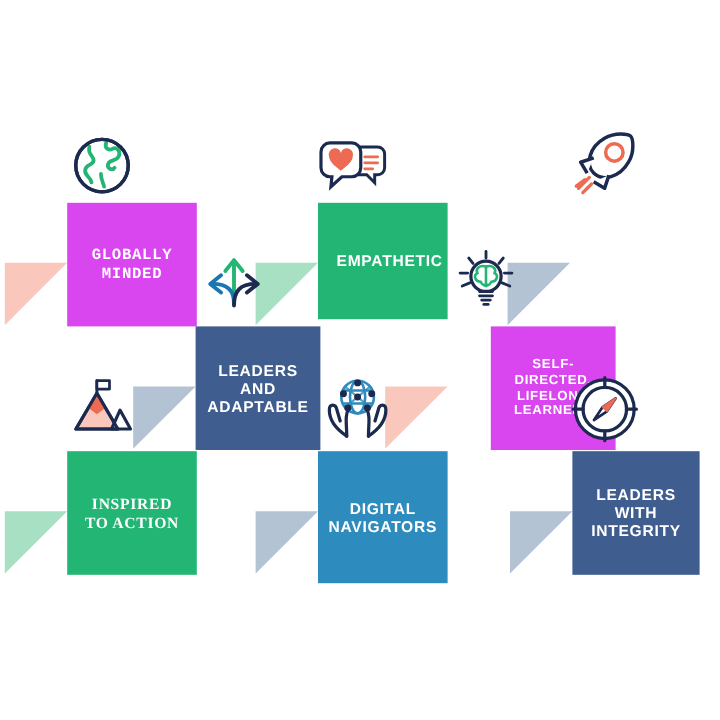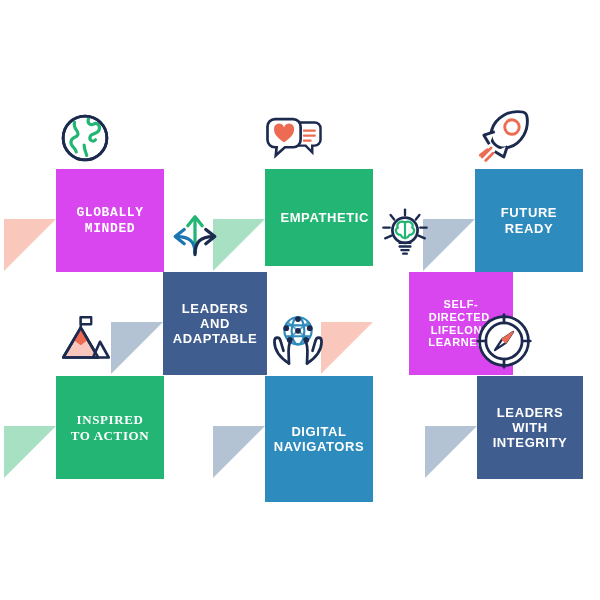--- a/index.html
+++ b/index.html
@@ -60,39 +60,35 @@
   <div class="tri" id="tri6" style="left: 213px; top: 426px; border-width: 52px 52px 0px 0px; border-color: rgb(179, 195, 211) transparent transparent;"></div>
   <div class="tri" id="tri7" style="left: 425px; top: 426px; border-width: 52px 52px 0px 0px; border-color: rgb(179, 195, 211) transparent transparent;"></div>
 
   <div class="cell" id="cell0" style="left: 56px; top: 169px; width: 108px; height: 103px; background: #d946ef; font-size: 13px; font-family: Liberation Mono, monospace;">
     <span class="label">GLOBALLY
 MINDED</span>
   </div>
   <div class="cell" id="cell1" style="left: 265px; top: 169px; width: 108px; height: 97px; background: rgb(34, 181, 115); font-size: 13px; text-align: right;">
     <span class="label">EMPATHETIC</span>
   </div>
-  <div class="cell" id="cell2" style="left: 475px; top: 169px; width: 108px; height: 103px; background: rgb(46, 139, 189); font-size: 13px;">
-    <span class="label">FUTURE
-READY</span>
-  </div>
   <div class="cell" id="cell3" style="left: 163px; top: 272px; width: 104px; height: 103px; background: rgb(63, 93, 143); font-size: 13px;">
     <span class="label">LEADERS
 AND
 ADAPTABLE</span>
   </div>
   <div class="cell" id="cell4" style="left: 373px; top: 272px; width: 104px; height: 103px; background: #d946ef; font-size: 11px; margin-left: 36px;">
     <span class="label">SELF-DIRECTED,
 LIFELONG
 LEARNERS</span>
   </div>
   <div class="cell" id="cell5" style="left: 56px; top: 376px; width: 108px; height: 103px; background: rgb(34, 181, 115); font-size: 13px; font-family: Liberation Serif, serif;">
     <span class="label">INSPIRED
 TO ACTION</span>
   </div>
-  <div class="cell" id="cell6" style="left: 265px; top: 376px; width: 108px; height: 126px; background: rgb(46, 139, 189); font-size: 13px;">
+  <div class="cell" id="cell6" style="left: 265px; top: 376px; width: 108px; height: 110px; background: rgb(46, 139, 189); font-size: 13px;">
     <span class="label">DIGITAL
 NAVIGATORS</span>
   </div>
   <div class="cell" id="cell7" style="left: 477px; top: 376px; width: 106px; height: 103px; background: rgb(63, 93, 143); font-size: 13px;">
     <span class="label">LEADERS
 WITH
 INTEGRITY</span>
   </div>
 
   <div class="icon" id="icon0" style="left: 57px; top: 110px; width: 56px; height: 56px;">

